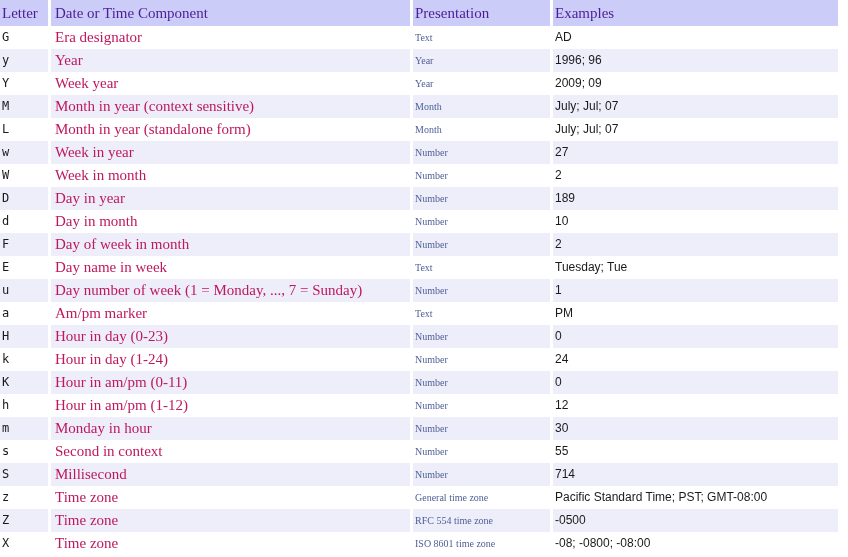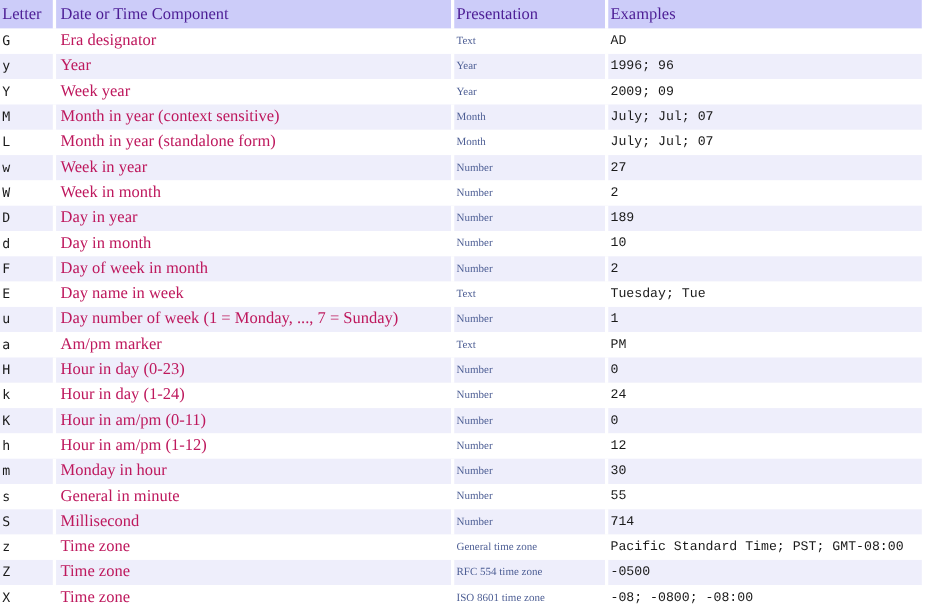--- a/index.html
+++ b/index.html
@@ -74,21 +74,21 @@
     color: #be185d;
     padding-left: 4px !important;
   }
   .cell-pres {
     font-family: "Liberation Serif", serif;
     font-size: 10px;
     color: #4e5f95;
     padding-left: 2px !important;
   }
   .cell-ex {
-    font-family: Liberation Mono, monospace;
+    font-family: Liberation Sans, sans-serif;
     font-size: 12px;
     color: #1a1a1a;
     padding-left: 2px !important;
   }
 
   .head-letter { padding-left: 2px !important; }
   .head-comp   { padding-left: 4px !important; }
   .head-pres   { padding-left: 2px !important; }
   .head-ex     { padding-left: 2px !important; }
 </style>
@@ -214,21 +214,21 @@
         <td class="cell-ex">12</td>
       </tr>
       <tr class="odd">
         <td class="cell-letter">m</td>
         <td class="cell-comp">Monday in hour</td>
         <td class="cell-pres">Number</td>
         <td class="cell-ex">30</td>
       </tr>
       <tr class="even">
         <td class="cell-letter">s</td>
-        <td class="cell-comp">General in minute</td>
+        <td class="cell-comp">Second in context</td>
         <td class="cell-pres">Number</td>
         <td class="cell-ex">55</td>
       </tr>
       <tr class="odd">
         <td class="cell-letter">S</td>
         <td class="cell-comp">Millisecond</td>
         <td class="cell-pres">Number</td>
         <td class="cell-ex">714</td>
       </tr>
       <tr class="even">

